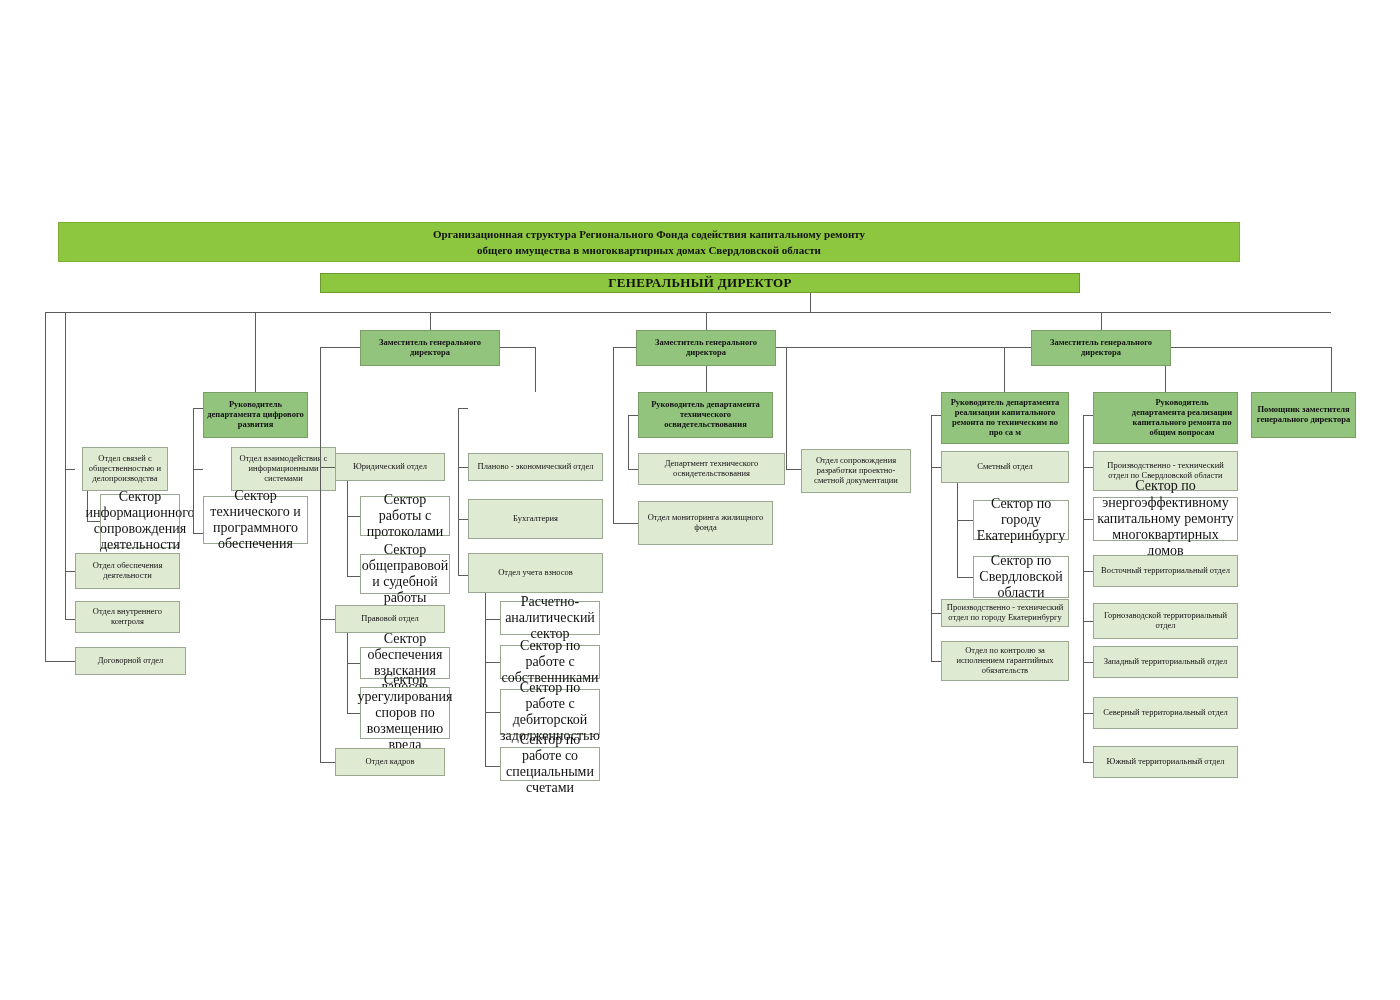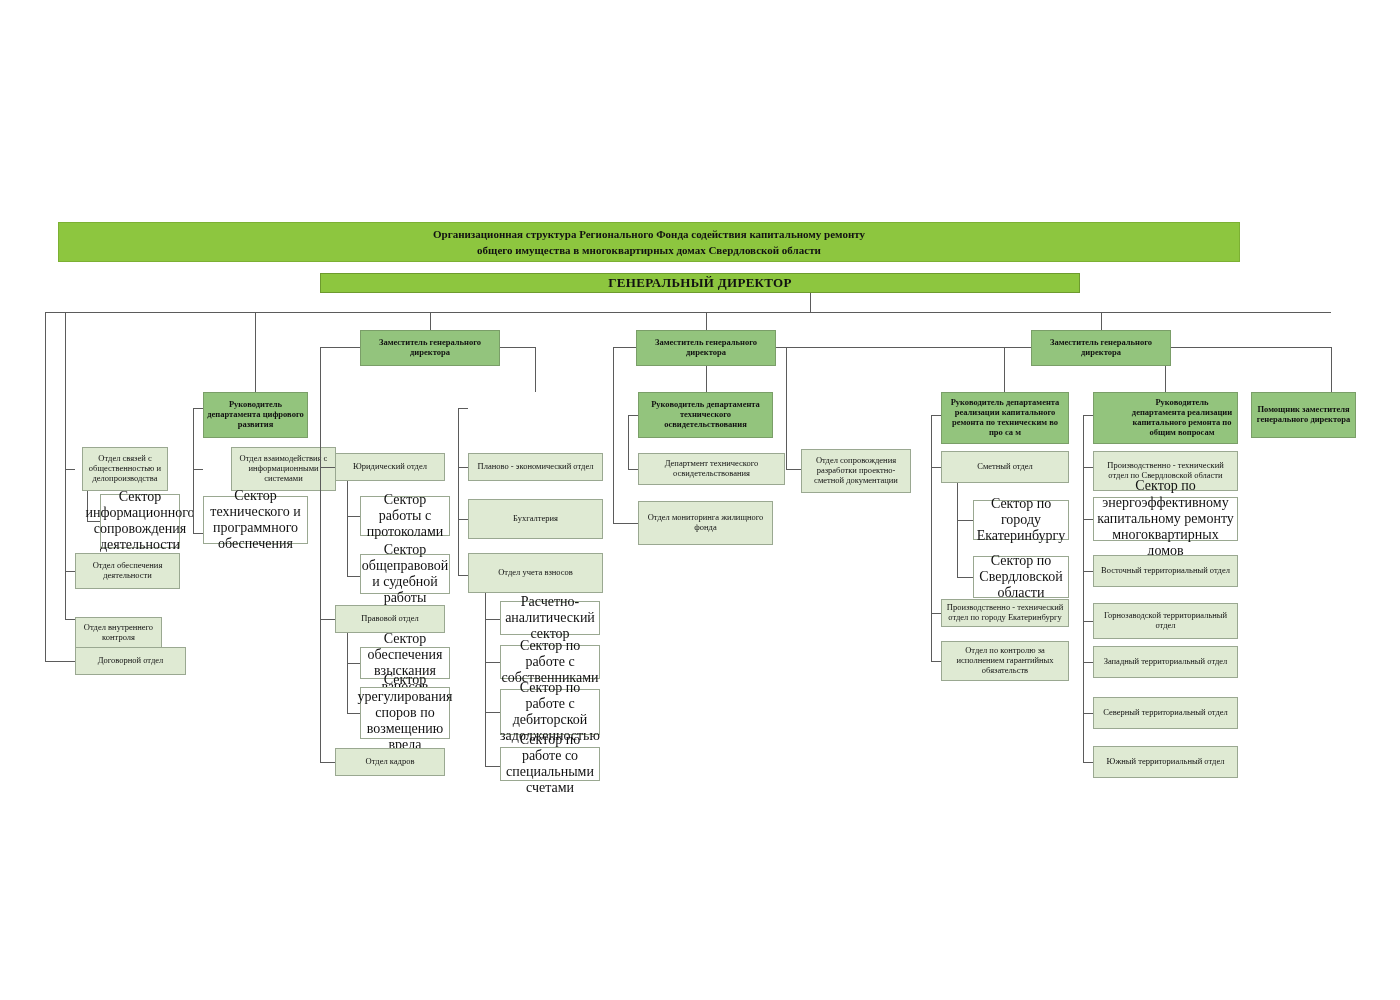--- a/index.html
+++ b/index.html
@@ -60,21 +60,21 @@
   <div class="node fill-light t-dept" style="left:82px;top:447px;width:86px;height:44px;">Отдел связей с общественностью и делопроизводства</div>
 
   <div class="ln lnv" style="left:87px;top:491px;height:30px;"></div>
   <div class="ln lnh" style="left:87px;top:521px;width:13px;"></div>
   <div class="node fill-white t-sect" style="left:100px;top:494px;width:80px;height:54px;">Сектор информационного сопровождения деятельности</div>
 
   <div class="ln lnh" style="left:65px;top:571px;width:10px;"></div>
   <div class="node fill-light t-dept" style="left:75px;top:553px;width:105px;height:36px;">Отдел обеспечения деятельности</div>
 
   <div class="ln lnh" style="left:65px;top:619px;width:10px;"></div>
-  <div class="node fill-light t-dept" style="left:75px;top:617px;width:87px;height:32px;">Отдел внутреннего контроля</div>
+  <div class="node fill-light t-dept" style="left:75px;top:601px;width:105px;height:32px;">Отдел внутреннего контроля</div>
 
   <div class="node fill-light t-dept" style="left:75px;top:647px;width:111px;height:28px;">Договорной отдел</div>
 
   <div class="ln lnv" style="left:255px;top:312px;height:80px;"></div>
   <div class="node fill-mid t-mgr" style="left:203px;top:392px;width:105px;height:46px;">Руководитель департамента цифрового развития</div>
 
   <div class="ln lnv" style="left:193px;top:408px;height:125px;"></div>
   <div class="ln lnh" style="left:193px;top:408px;width:10px;"></div>
 
   <div class="ln lnh" style="left:193px;top:469px;width:10px;"></div>

